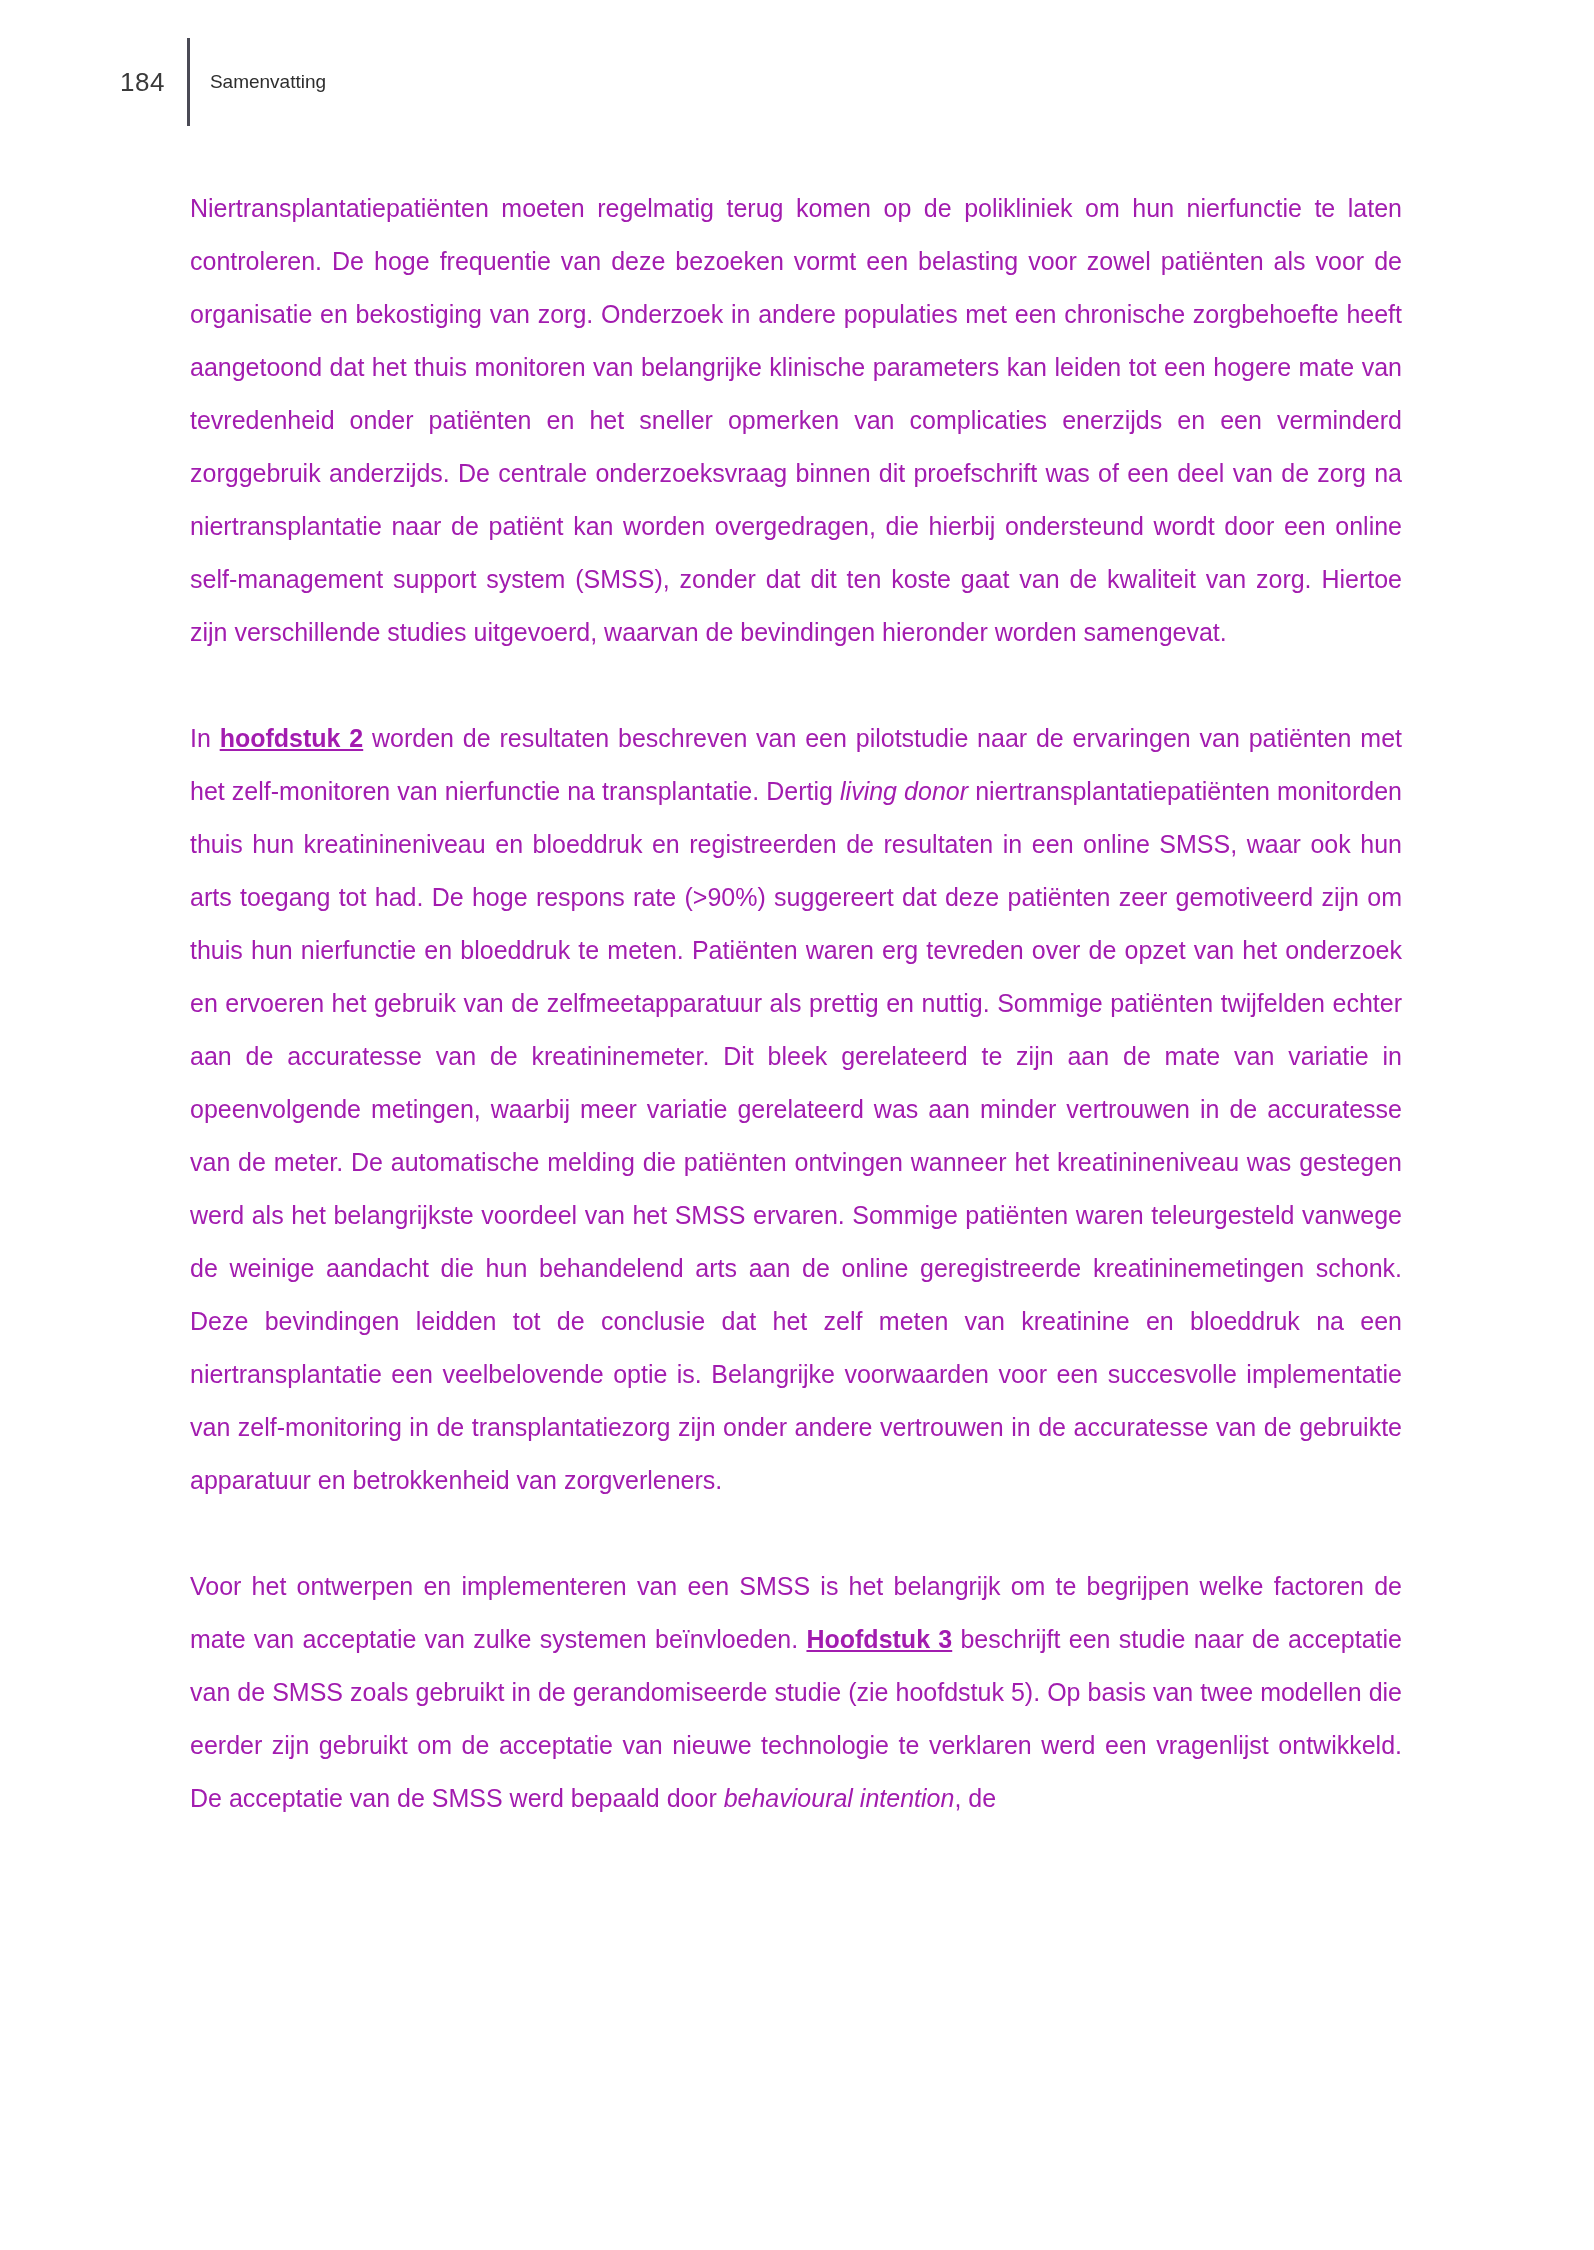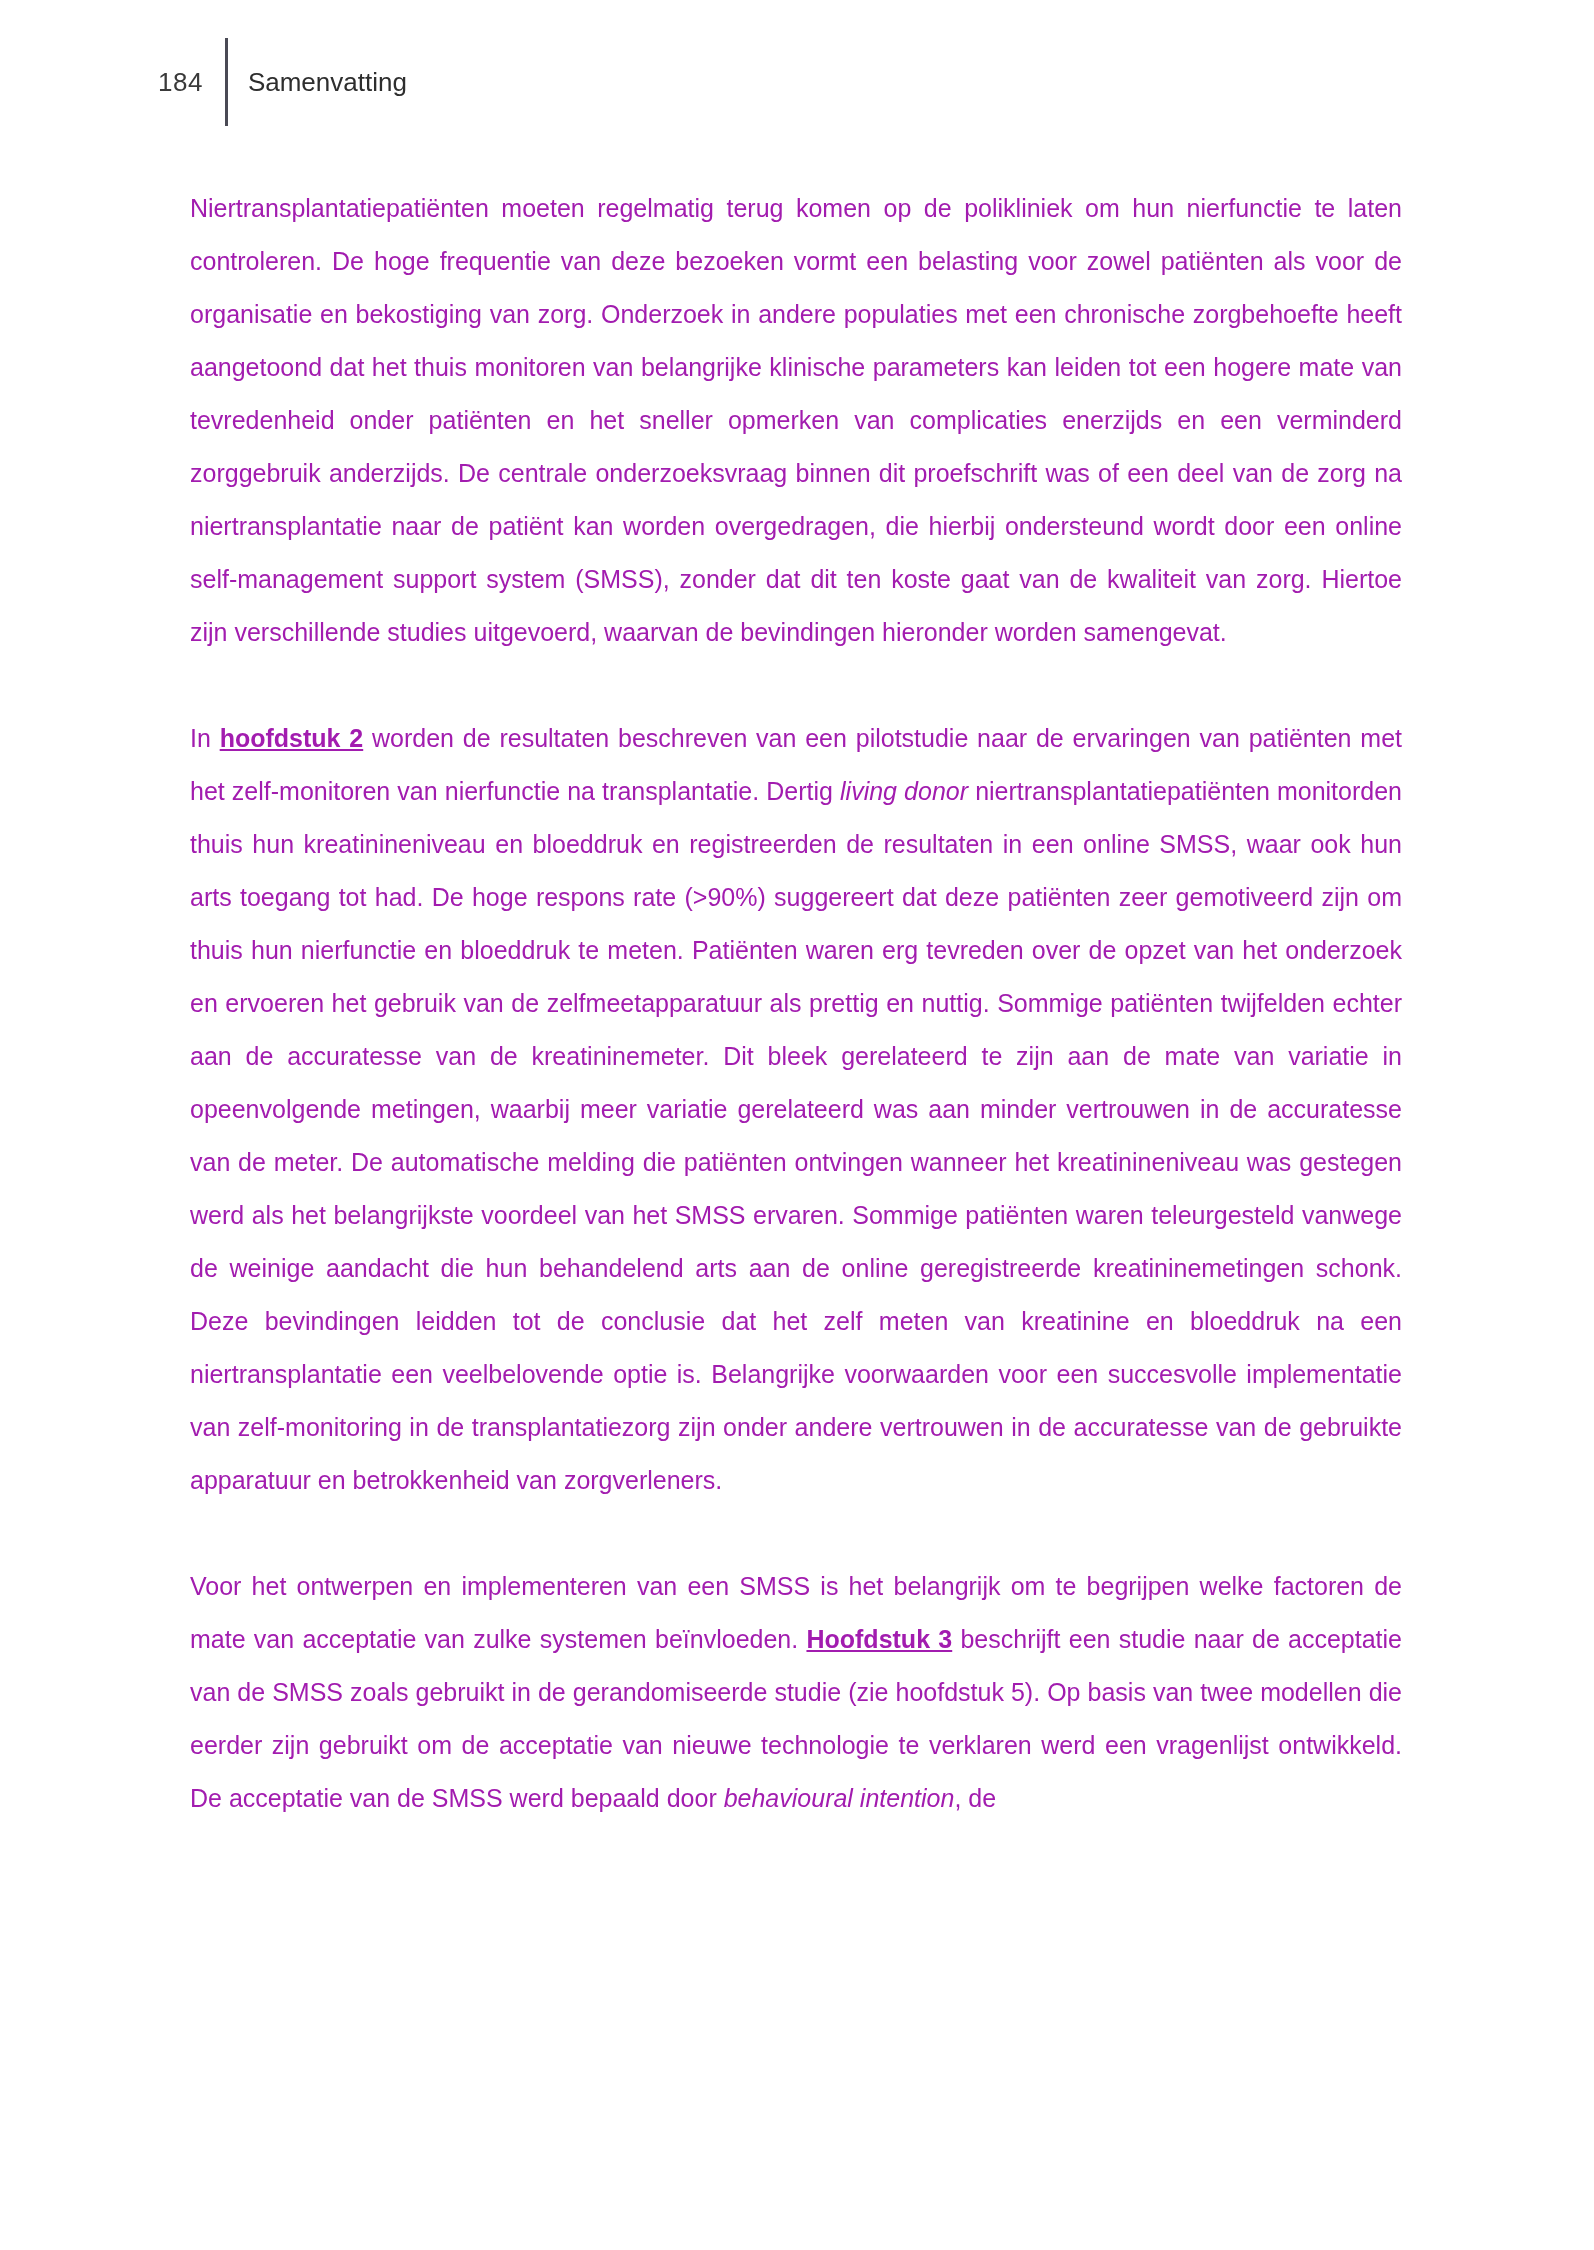--- a/index.html
+++ b/index.html
@@ -22,29 +22,28 @@
     top: 38px;
     left: 120px;
     display: flex;
     align-items: center;
   }
   .page-number {
     font-size: 26px;
     color: #3a3a3a;
     padding-right: 22px;
     letter-spacing: 0.5px;
-    margin-left: 38px;
   }
   .header-rule {
     width: 3px;
     height: 88px;
     background: #4a4a55;
   }
   .section-title {
-    font-size: 26px;
+    font-size: 19px;
     color: #2e2e2e;
     padding-left: 20px;
   }
   .content {
     position: absolute;
     top: 182px;
     left: 190px;
     width: 1212px;
   }
   .para {

